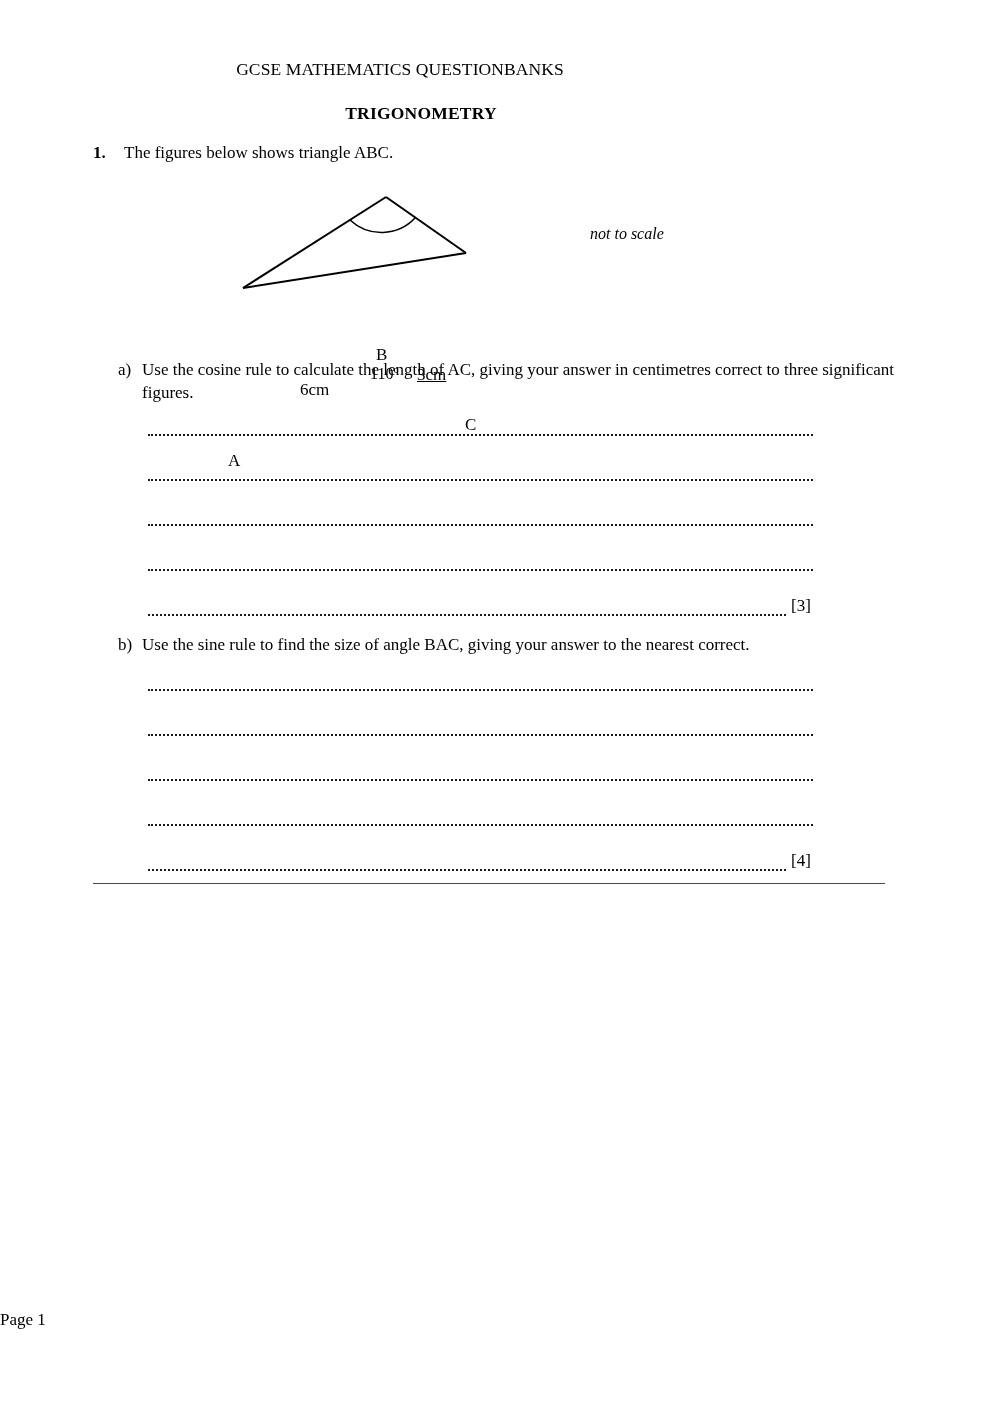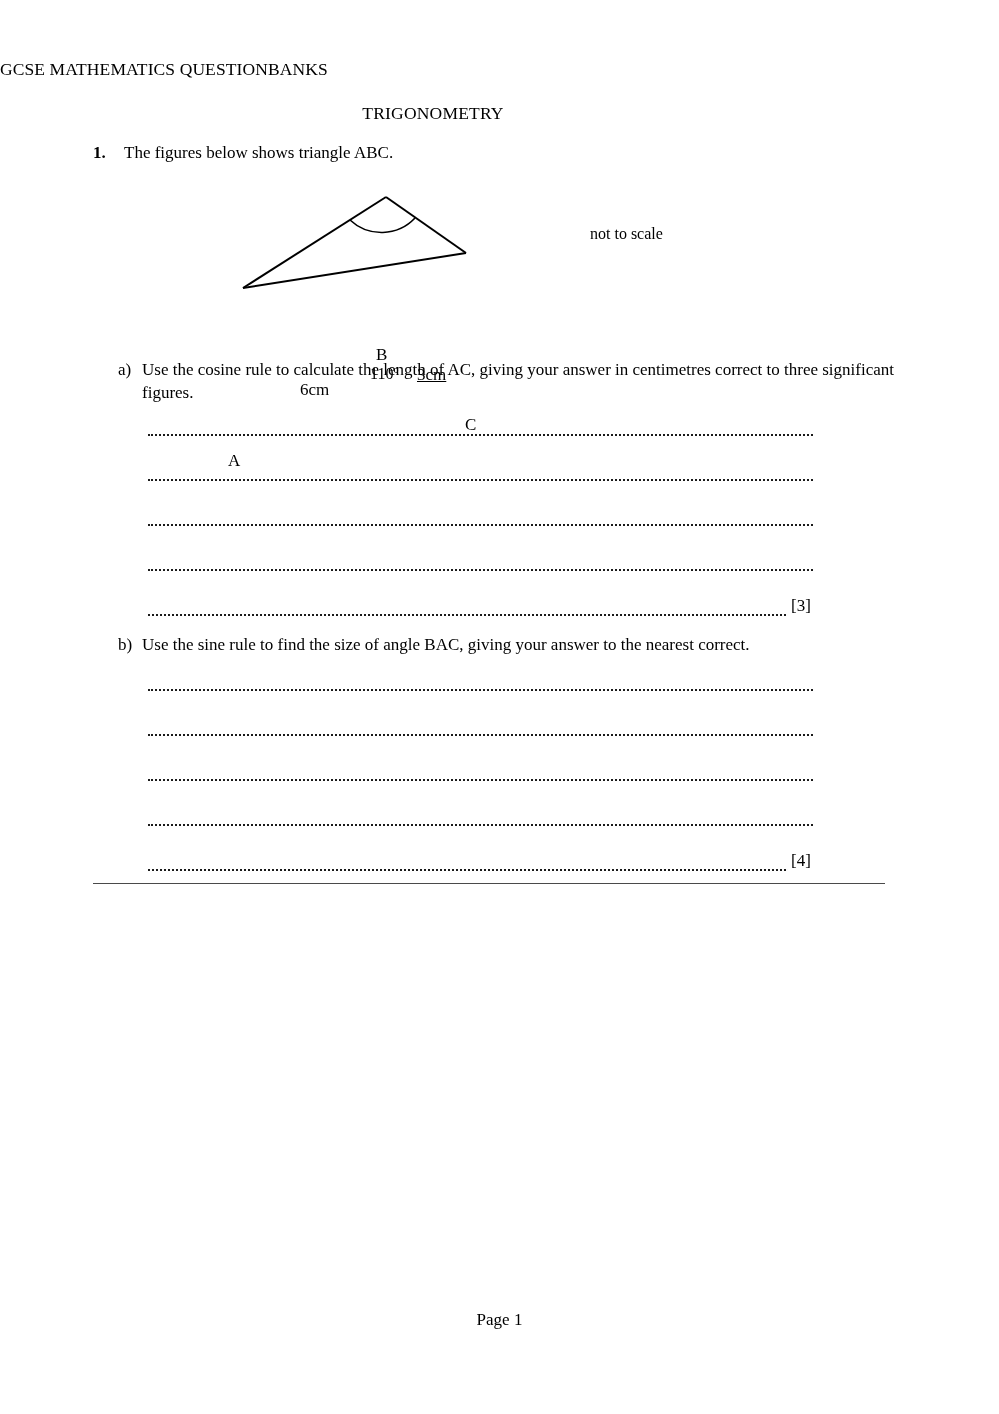--- a/index.html
+++ b/index.html
@@ -19,33 +19,33 @@
     position: absolute;
     inset: 0;
   }
 
   
   .doc-header {
     position: absolute;
     top: 59px;
     left: 0;
     width: 800px;
+    text-align: center;
     font-size: 17.5px;
     letter-spacing: 0.1px;
   }
   .doc-subheader {
     position: absolute;
     top: 103px;
     left: 0;
     width: 842px;
     text-align: center;
     font-size: 17.5px;
-    font-weight: normal;
+    font-weight: bold;
     letter-spacing: 0.2px;
-    padding-left: 12px;
   }
 
   
   .question-block {
     position: absolute;
     top: 142px;
     left: 93px;
     width: 820px;
   }
   .q-row {
@@ -90,20 +90,21 @@
     left: 160px;
     top: 193px;
     font-size: 16px;
   }
 
   .note-not-to-scale {
     position: absolute;
     top: 225px;
     left: 590px;
     font-size: 16px;
+    font-style: italic;
   }
 
   
   .part {
     position: absolute;
     left: 118px;
     width: 795px;
   }
   .part-a { top: 359px; }
   .part-b { top: 634px; }
@@ -162,21 +163,21 @@
     height: 0;
     border-top: 1.3px solid #4a4a4a;
   }
 
   
   .page-footer {
     position: absolute;
     top: 1310px;
     left: 0;
     width: 999px;
-    text-align: center;
+    text-align: left;
     font-size: 17px;
   }
 </style>
 </head>
 <body>
 
 <div class="page">
 
   <div class="doc-header">GCSE MATHEMATICS QUESTIONBANKS</div>
   <div class="doc-subheader">TRIGONOMETRY</div>

